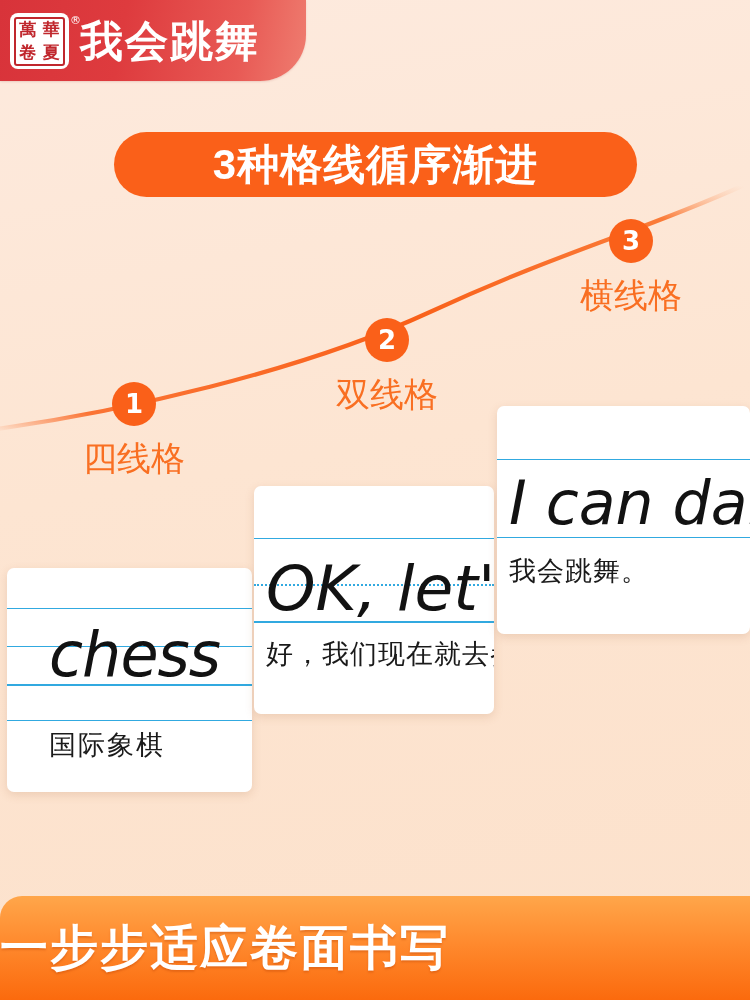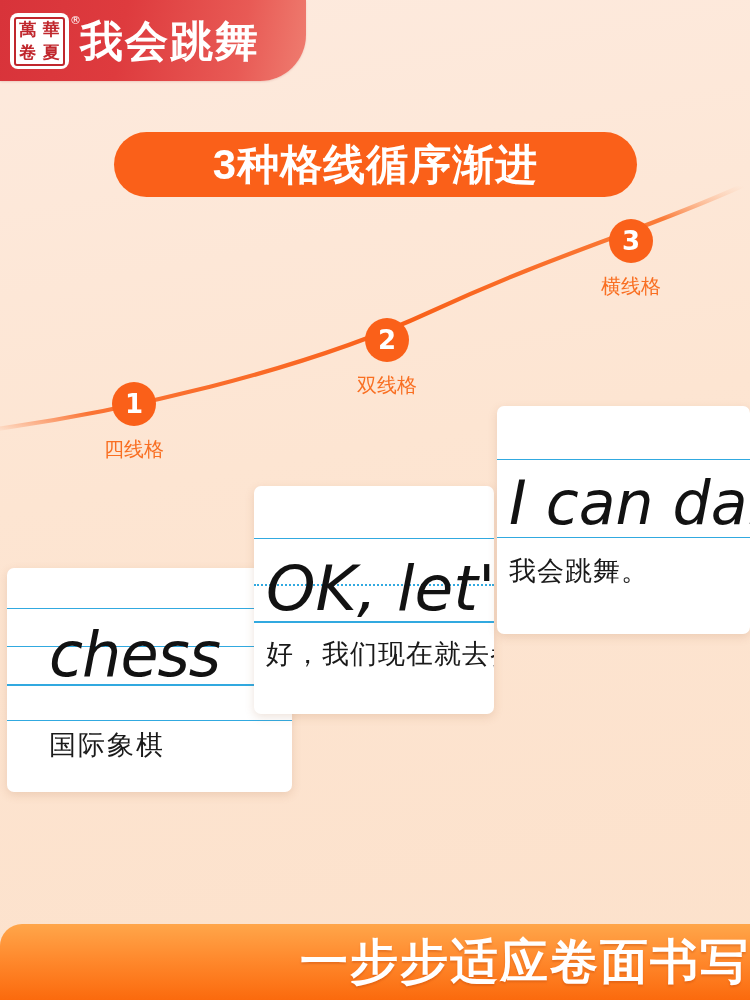--- a/index.html
+++ b/index.html
@@ -136,21 +136,21 @@
     align-items: center;
     justify-content: center;
     font-family: "DejaVu Sans", "Liberation Sans", sans-serif;
   }
   .step-label {
     position: absolute;
     top: 32px;
     left: 50%;
     transform: translateX(-50%);
     color: #f96f22;
-    font-size: 20px;
+    font-size: 34px;
     font-weight: 500;
     white-space: nowrap;
     font-family: "DejaVu Sans", "Liberation Sans", sans-serif;
   }
 
   
   .card {
     position: absolute;
     background: #ffffff;
     border-radius: 7px;
@@ -176,21 +176,21 @@
     font-weight: 400;
   }
   .card-cn {
     position: absolute;
     font-family: Liberation Sans, sans-serif;
     color: #1a1a1a;
     white-space: nowrap;
   }
 
   
-  #card-chess { left: 7px; top: 568px; width: 245px; height: 224px; padding-left: 40px; }
+  #card-chess { left: 7px; top: 568px; width: 245px; height: 224px; }
   #card-chess .l1 { top: 40px; }
   #card-chess .l2 { top: 78px; }
   #card-chess .l3 { top: 116px; }
   #card-chess .l4 { top: 152px; }
   #card-chess .card-en { left: 42px; top: 50px; font-size: 62px; letter-spacing: -1px; }
   #card-chess .card-cn { left: 42px; top: 159px; font-size: 27px; letter-spacing: 2px; }
 
   
   #card-ok { left: 254px; top: 486px; width: 240px; height: 228px; }
   #card-ok .l1 { top: 52px; }
@@ -205,26 +205,26 @@
   #card-dance .l2 { top: 131px; }
   #card-dance .card-en { left: 12px; top: 62px; font-size: 60px; }
   #card-dance .card-cn { left: 12px; top: 147px; font-size: 27px; letter-spacing: 1px; }
 
   
   .bottom-banner {
     position: absolute;
     left: 0;
     bottom: 0;
     width: 750px;
-    height: 76px;
+    height: 104px;
     background: linear-gradient(180deg, #ffa64a 0%, #ff8a2e 45%, #fb6a0d 100%);
     border-top-left-radius: 22px;
     display: flex;
     align-items: center;
-    justify-content: flex-end;
+    justify-content: flex-start;
   }
   .bottom-banner-text {
     color: #ffffff;
     font-size: 48px;
     font-weight: 700;
     letter-spacing: 2px;
     text-shadow: 0 2px 2px rgba(190,70,10,0.35);
     white-space: nowrap;
     font-family: "DejaVu Sans", "Liberation Sans", sans-serif;
   }

